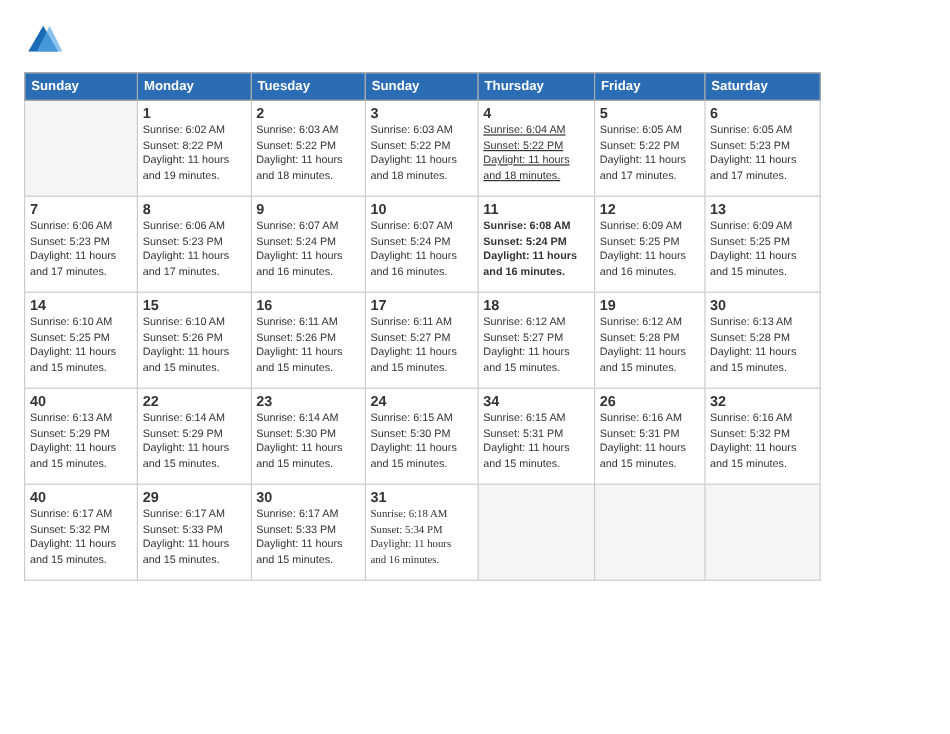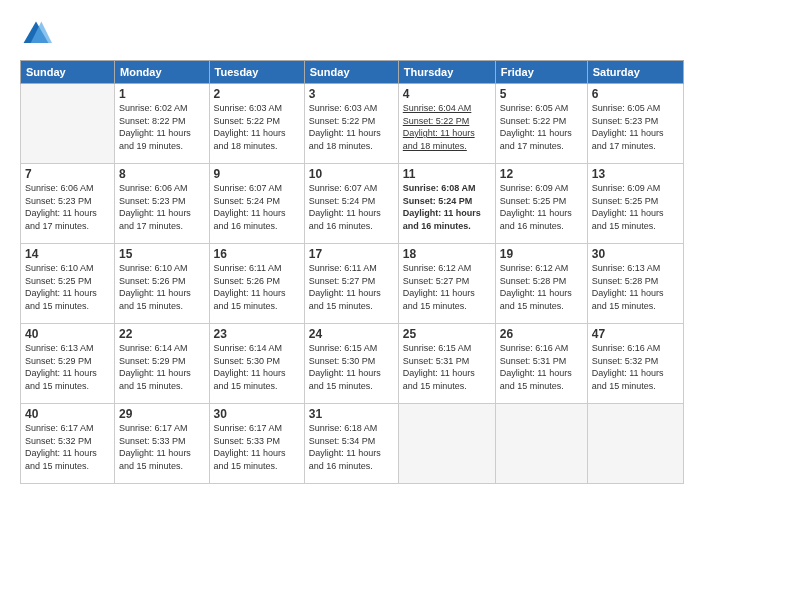--- a/index.html
+++ b/index.html
@@ -301,35 +301,35 @@
 and 15 minutes.</div>
           </td>
           <td>
             <span class="day-number">24</span>
             <div class="day-info" style="white-space: pre-line;">Sunrise: 6:15 AM
 Sunset: 5:30 PM
 Daylight: 11 hours
 and 15 minutes.</div>
           </td>
           <td>
-            <span class="day-number">25</span>
+            <span class="day-number">34</span>
             <div class="day-info" style="white-space: pre-line;">Sunrise: 6:15 AM
 Sunset: 5:31 PM
 Daylight: 11 hours
 and 15 minutes.</div>
           </td>
           <td>
             <span class="day-number">26</span>
             <div class="day-info" style="white-space: pre-line;">Sunrise: 6:16 AM
 Sunset: 5:31 PM
 Daylight: 11 hours
 and 15 minutes.</div>
           </td>
           <td>
-            <span class="day-number">47</span>
+            <span class="day-number">32</span>
             <div class="day-info" style="white-space: pre-line;">Sunrise: 6:16 AM
 Sunset: 5:32 PM
 Daylight: 11 hours
 and 15 minutes.</div>
           </td>
         </tr>
         <tr>
           <td>
             <span class="day-number">40</span>
             <div class="day-info" style="white-space: pre-line;">Sunrise: 6:17 AM
@@ -346,21 +346,21 @@
           </td>
           <td>
             <span class="day-number">30</span>
             <div class="day-info" style="white-space: pre-line;">Sunrise: 6:17 AM
 Sunset: 5:33 PM
 Daylight: 11 hours
 and 15 minutes.</div>
           </td>
           <td>
             <span class="day-number">31</span>
-            <div class="day-info" style="white-space: pre-line;">Sunrise: 6:18 AM
+            <div class="day-info" style="white-space: pre-line; font-family: Liberation Serif, serif;">Sunrise: 6:18 AM
 Sunset: 5:34 PM
 Daylight: 11 hours
 and 16 minutes.</div>
           </td>
           <td class="empty"></td>
           <td class="empty"></td>
           <td class="empty"></td>
         </tr>
       </tbody>
   </table>

